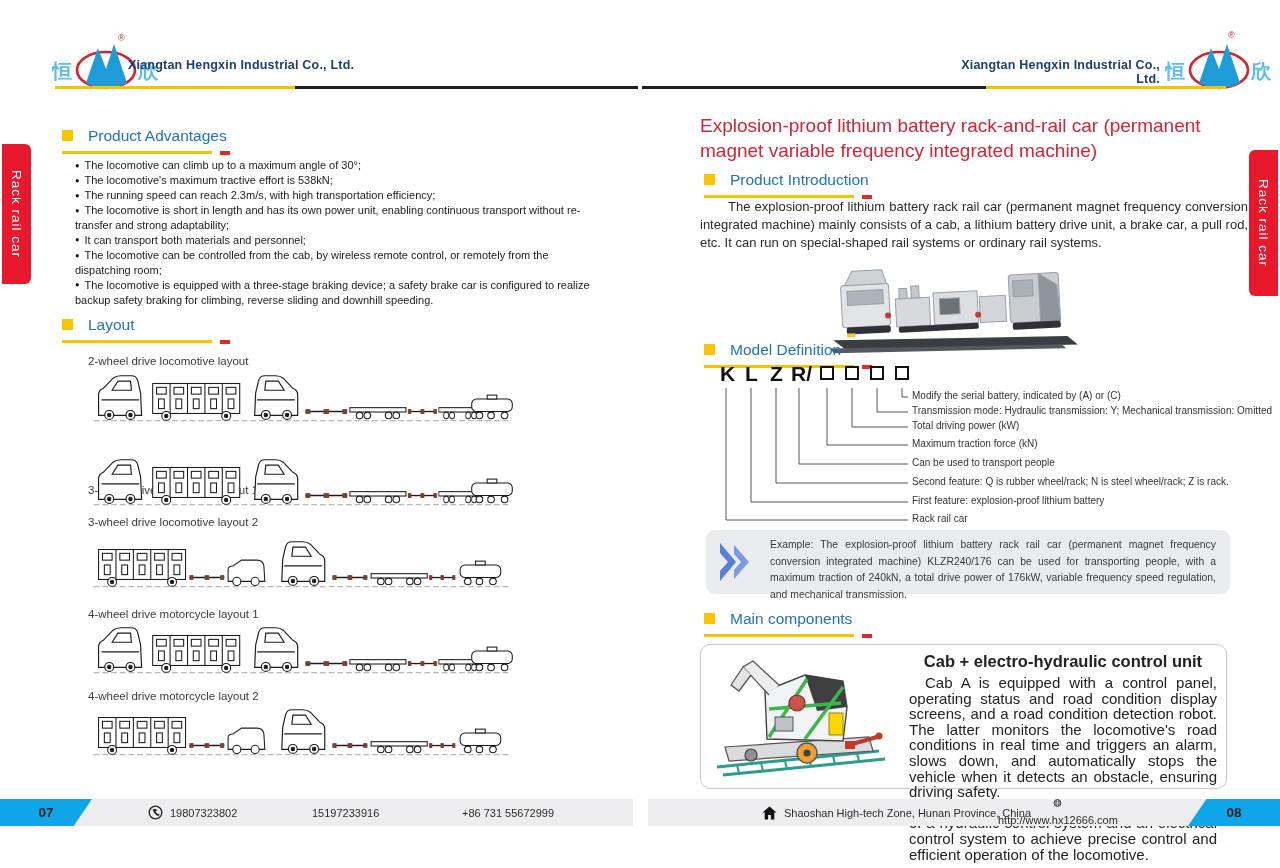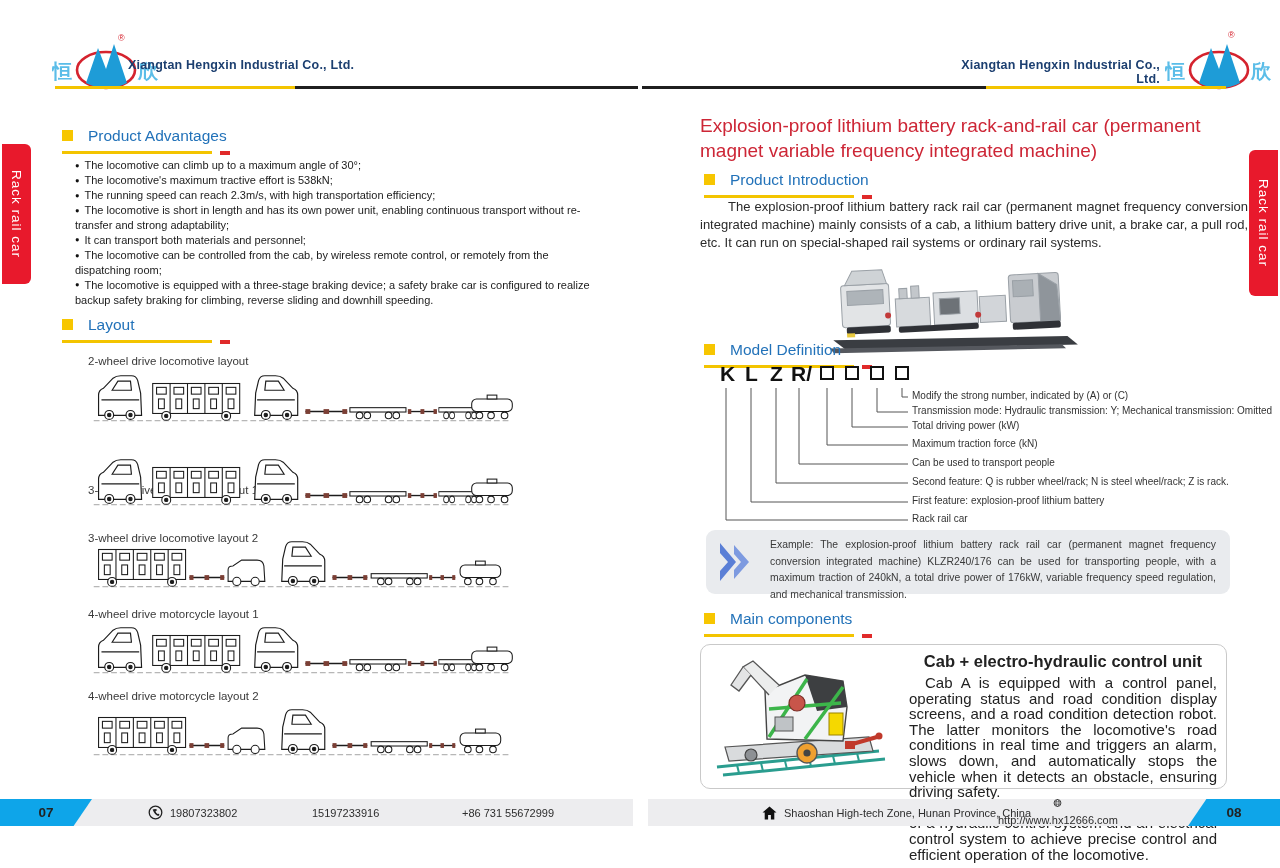--- a/index.html
+++ b/index.html
@@ -212,21 +212,21 @@
   <div class="layout-label" style="left:88px; top:355px;">2-wheel drive locomotive layout</div>
   <svg class="diagram" style="top:369px;" viewBox="0 0 440 60">
       <use href="#trainA"></use>
     </svg>
 
   <div class="layout-label" style="left:88px; top:440px;margin-top:44px;">3-wheel drive locomotive layout 1</div>
   <svg class="diagram" style="top:453px;" viewBox="0 0 440 60">
       <use href="#trainA"></use>
     </svg>
 
-  <div class="layout-label" style="left:88px; top:532px;text-align:center;">3-wheel drive locomotive layout 2</div>
+  <div class="layout-label" style="left:88px; top:516px;text-align:center;">3-wheel drive locomotive layout 2</div>
   <svg class="diagram" style="top:535px;" viewBox="0 0 440 60">
       <use href="#trainB"></use>
     </svg>
 
   <div class="layout-label" style="left:88px; top:608px;">4-wheel drive motorcycle layout 1</div>
   <svg class="diagram" style="top:621px;" viewBox="0 0 440 60">
       <use href="#trainA"></use>
     </svg>
 
   <div class="layout-label" style="left:88px; top:690px;">4-wheel drive motorcycle layout 2</div>
@@ -294,21 +294,21 @@
         <path d="M177,0 L177,24 L208,24"></path>
         <path d="M152,0 L152,39 L208,39"></path>
         <path d="M127,0 L127,57 L208,57"></path>
         <path d="M99,0 L99,76 L208,76"></path>
         <path d="M76,0 L76,95 L208,95"></path>
         <path d="M51,0 L51,114 L208,114"></path>
         <path d="M26,0 L26,132 L208,132"></path>
       </g>
     </svg>
 
-    <div class="model-label" style="left:212px; top:28px;">Modify the strong number, indicated by (A) or (C)</div>
+    <div class="model-label" style="left:212px; top:28px;">Modify the serial battery, indicated by (A) or (C)</div>
     <div class="model-label" style="left:212px; top:43px;">Transmission mode: Hydraulic transmission: Y; Mechanical transmission: Omitted</div>
     <div class="model-label" style="left:212px; top:58px;">Total driving power (kW)</div>
     <div class="model-label" style="left:212px; top:76px;">Maximum traction force (kN)</div>
     <div class="model-label" style="left:212px; top:95px;">Can be used to transport people</div>
     <div class="model-label" style="left:212px; top:114px;">Second feature: Q is rubber wheel/rack; N is steel wheel/rack; Z is rack.</div>
     <div class="model-label" style="left:212px; top:133px;">First feature: explosion-proof lithium battery</div>
     <div class="model-label" style="left:212px; top:151px;">Rack rail car</div>
   </div>
 
   <div class="example-box">

